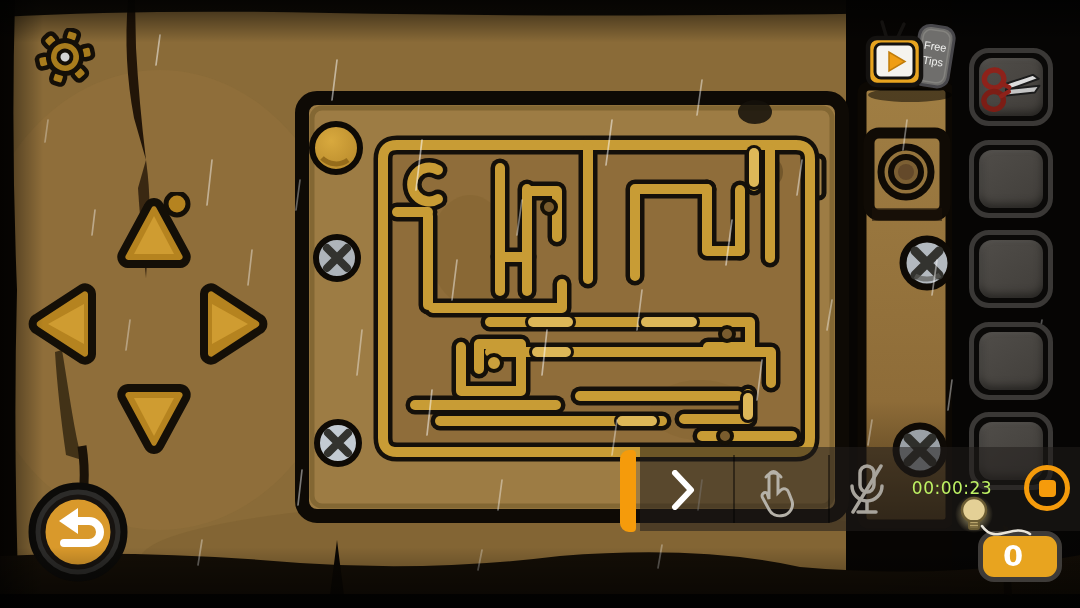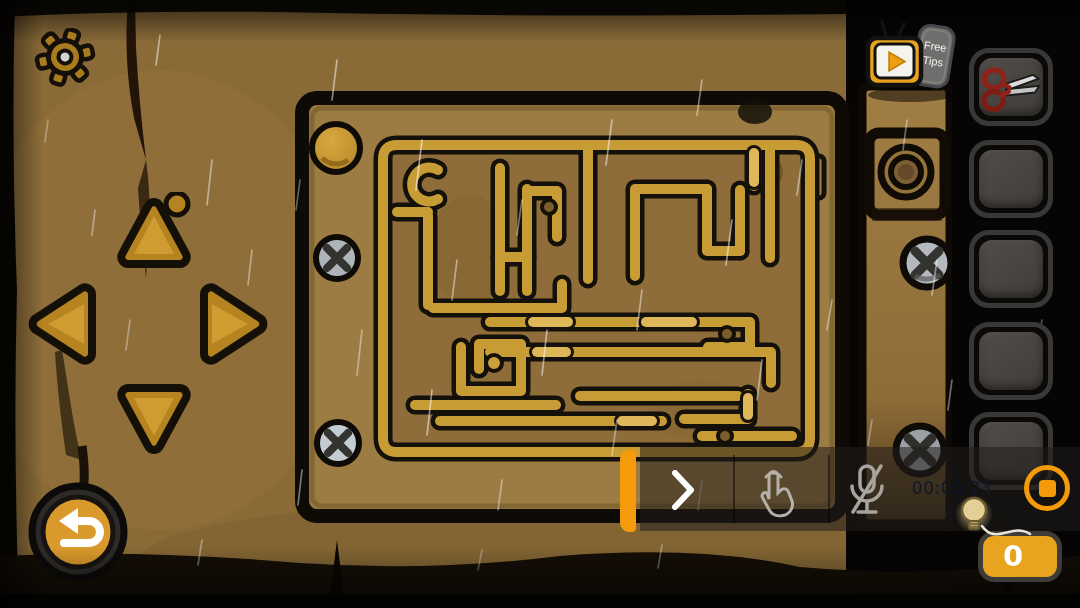--- a/index.html
+++ b/index.html
@@ -23,21 +23,21 @@
         display:flex;align-items:center;justify-content:center;}
   .slot-inner{width:64px;height:58px;border-radius:13px;background:linear-gradient(145deg,#504d49,#413e3a);
         box-shadow:inset 0 -4px 8px rgba(0,0,0,.45), inset 2px 2px 4px rgba(255,255,255,.07);
         display:flex;align-items:center;justify-content:center;}
   
   .rec-bar{position:absolute;left:640px;top:447px;width:440px;height:84px;z-index:30;
         background:rgba(33,30,27,.55);}
   .rec-handle{position:absolute;left:620px;top:450px;width:16px;height:82px;z-index:31;
         background:#F59B0B;border-radius:9px 4px 4px 9px;}
   .rec-divider{position:absolute;top:8px;width:2px;height:68px;background:rgba(0,0,0,.45);}
-  .rec-timer{position:absolute;left:262px;top:31px;width:100px;text-align:center;color:#0f172a;
+  .rec-timer{position:absolute;left:262px;top:31px;width:100px;text-align:center;color:#bef264;
         font-size:17px;letter-spacing:.5px;}
   .stop-btn{position:absolute;left:384px;top:18px;width:46px;height:46px;border-radius:50%;
         border:5px solid #F59B0B;box-sizing:border-box;background:rgba(20,18,15,.2);
         display:flex;align-items:center;justify-content:center;}
   .stop-square{width:17px;height:17px;background:#F59B0B;border-radius:4px;}
   
   .hint-badge{position:absolute;left:978px;top:531px;width:84px;height:51px;z-index:35;
         background:#E8A41F;border:5px solid #3e3b38;border-radius:16px;box-sizing:border-box;
         display:flex;align-items:center;justify-content:center;}
   .hint-count{color:#fff;font-size:29px;font-weight:bold;position:relative;line-height:1;}

